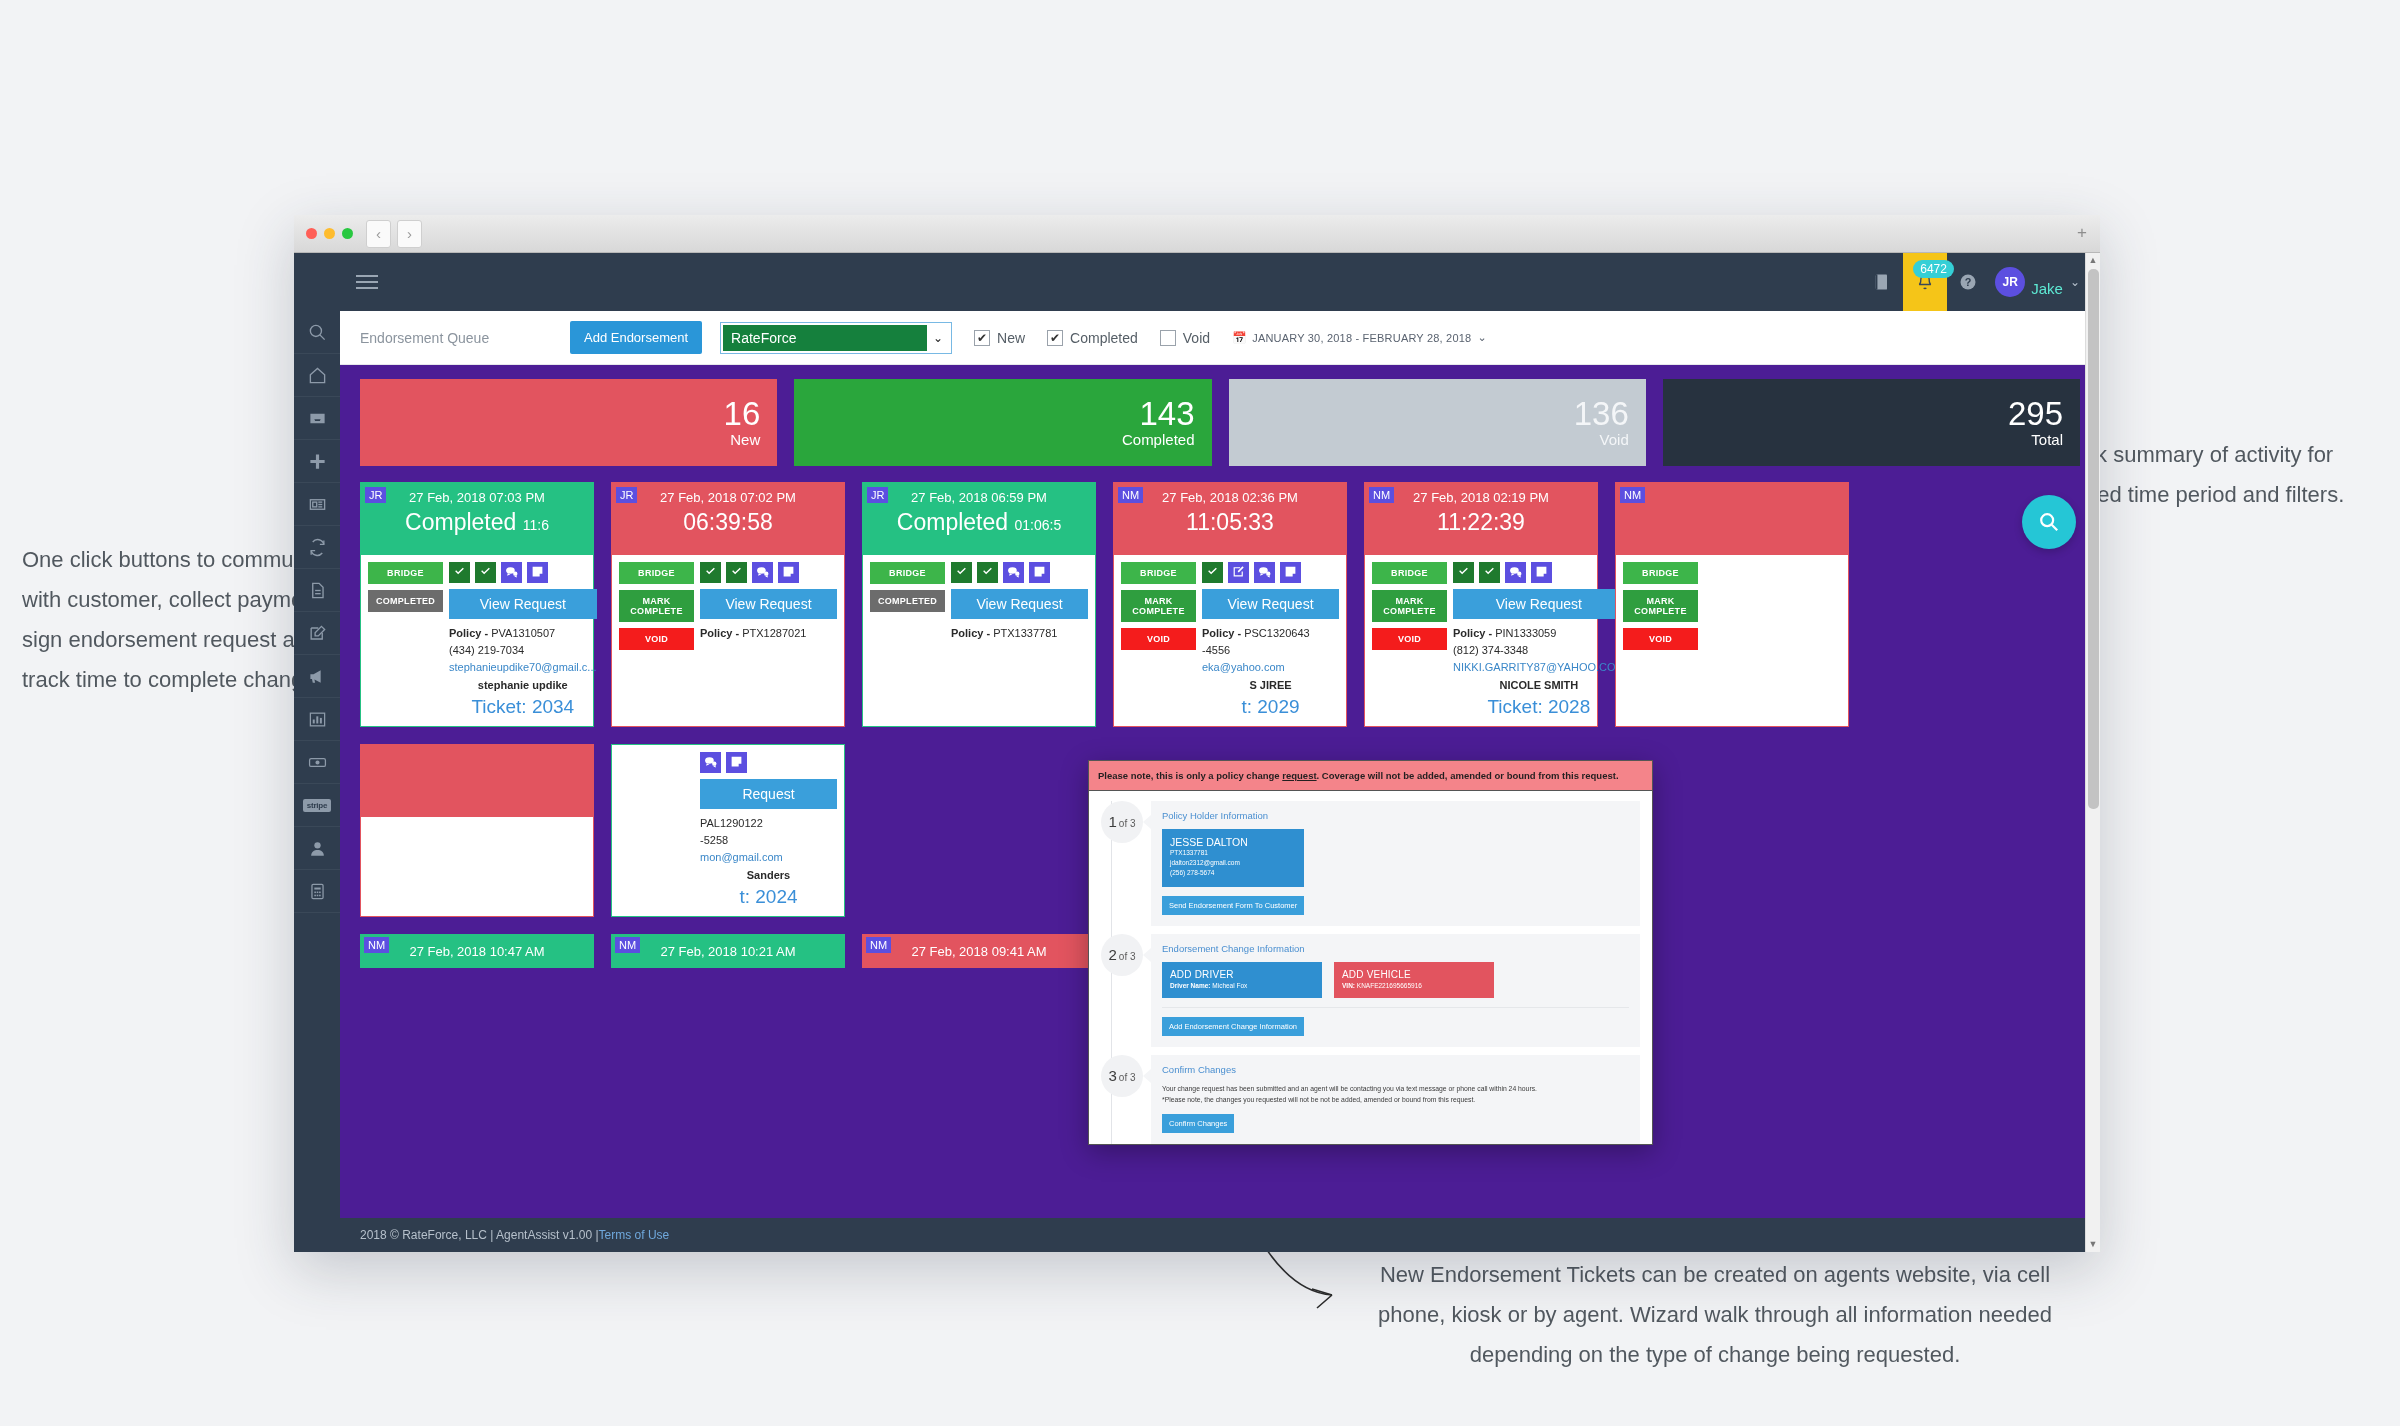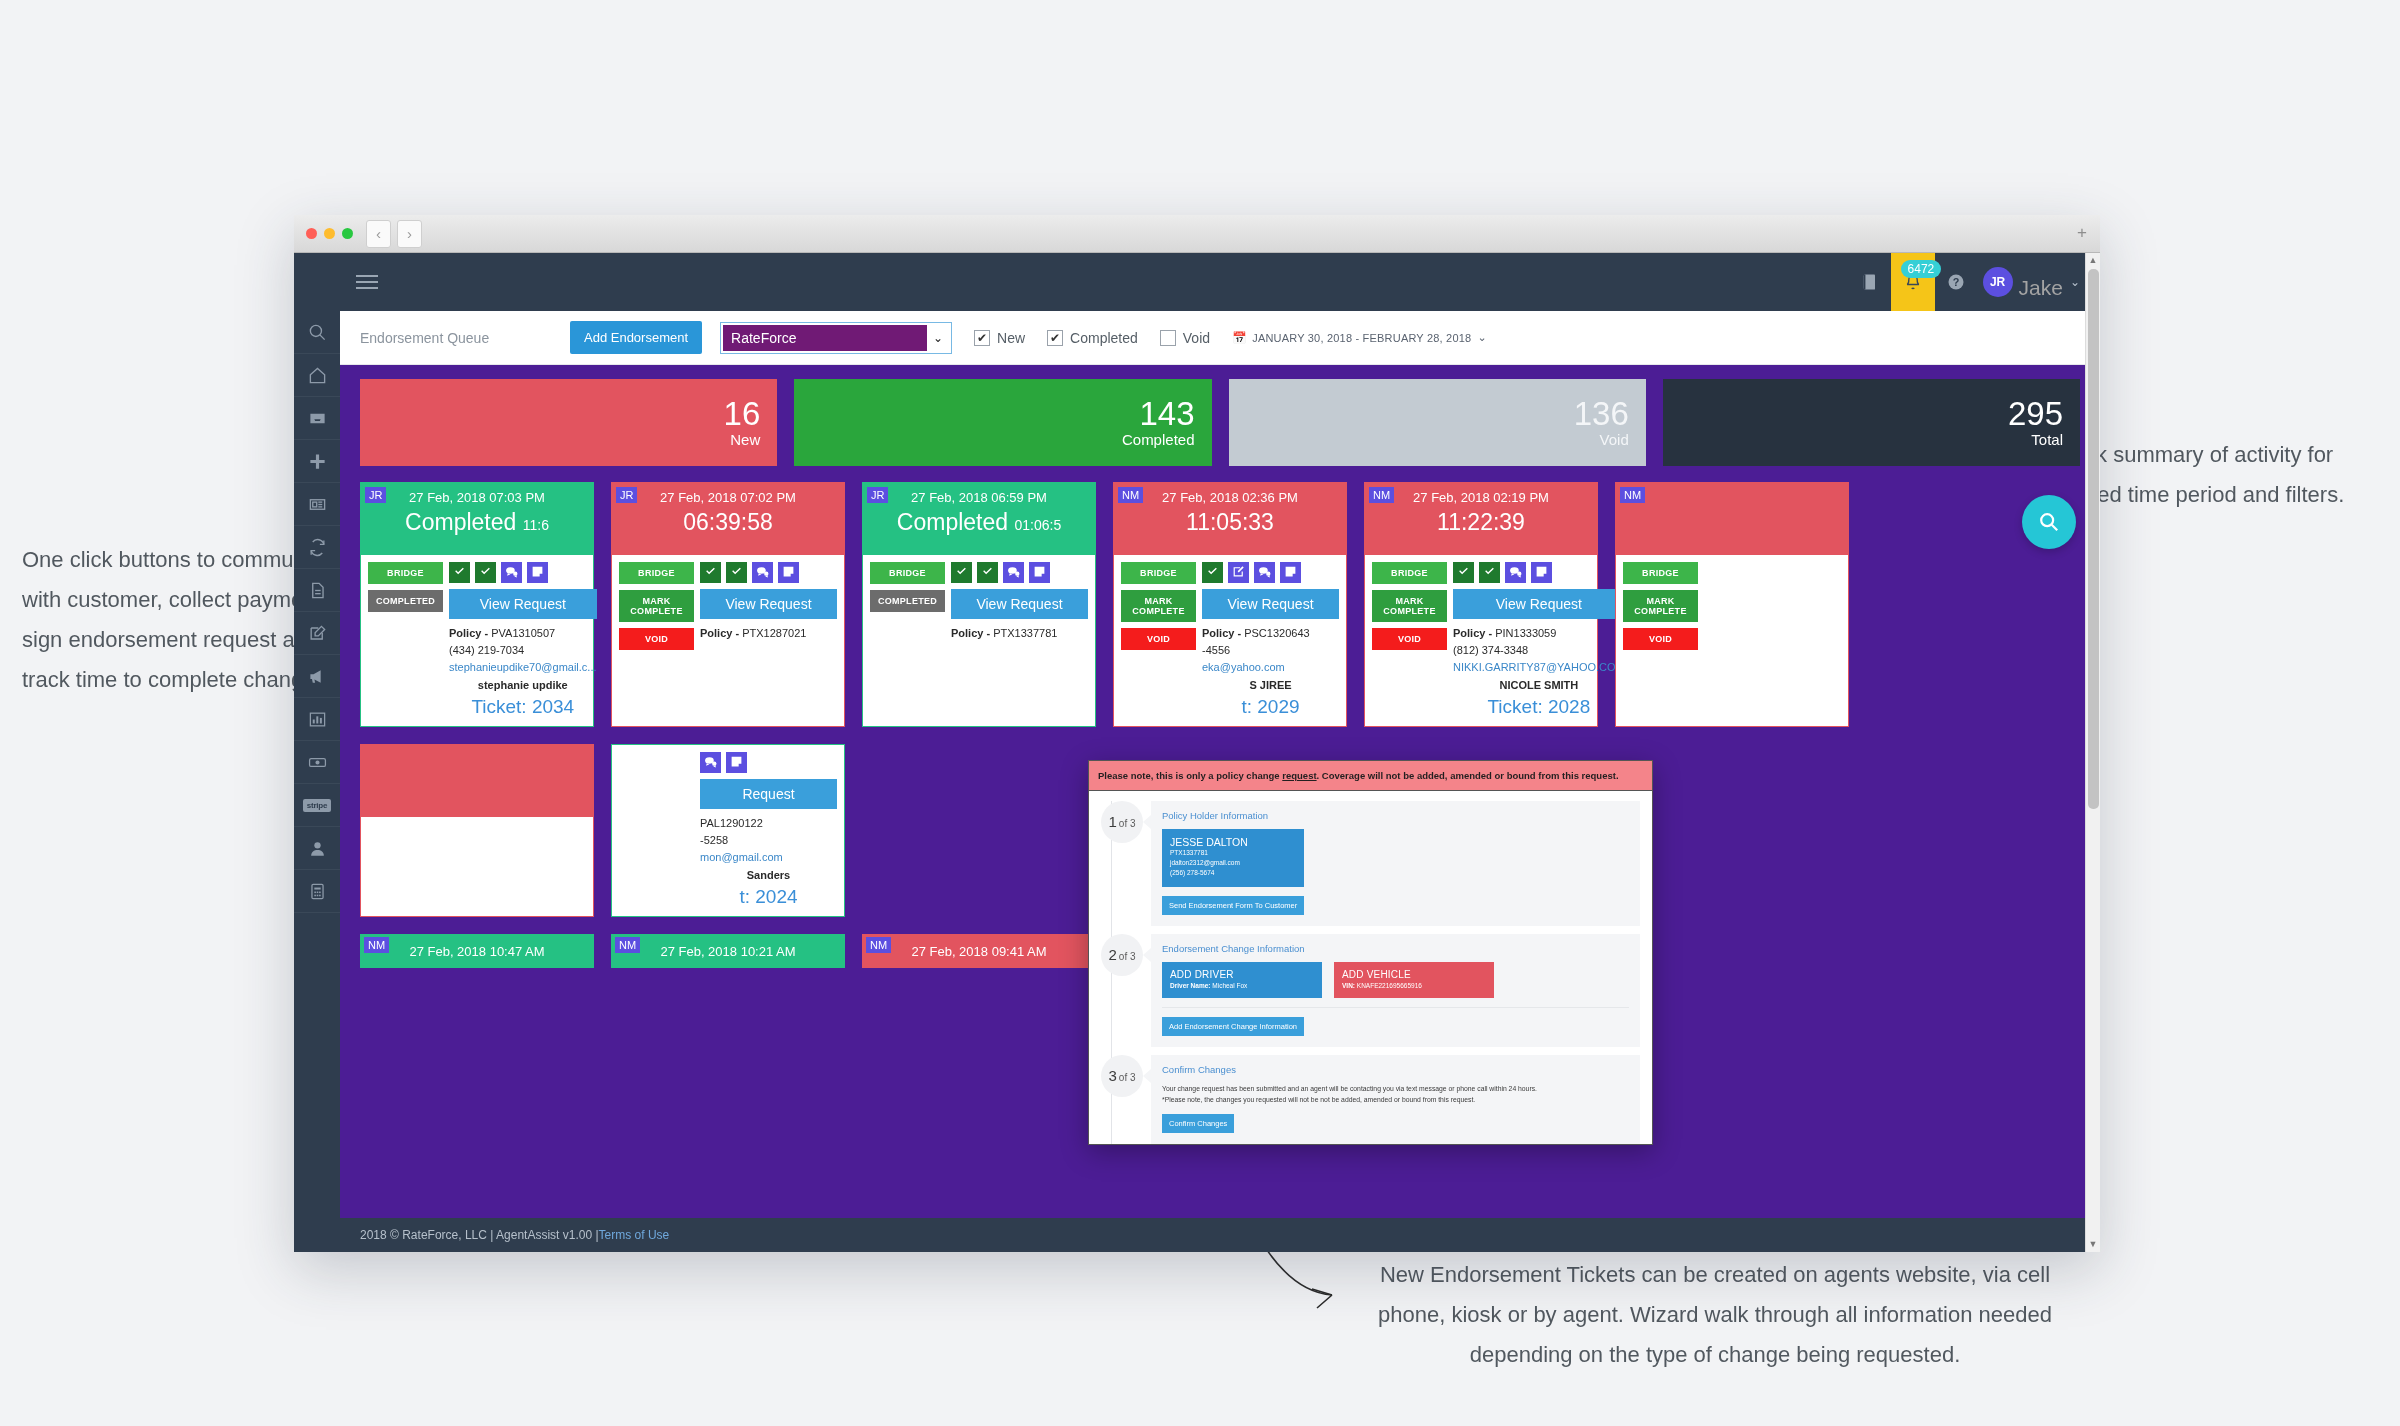--- a/index.html
+++ b/index.html
@@ -104,21 +104,21 @@
     padding: 0 7px; border-radius: 9px;
     white-space: nowrap;
   }
   #avatar {
     width: 30px; height: 30px; border-radius: 50%;
     background: #5c4fe0; color: #fff;
     font-size: 12px; font-weight: bold;
     display: flex; align-items: center; justify-content: center;
     margin-left: 6px;
   }
-  #username { color: #a3a3a3; font-size: 21px; margin: 12px 7px 0 6px; }
+  #username { color: #5eead4; font-size: 15px; margin: 12px 7px 0 6px; }
   #user-caret { color: #b6c0cb; font-size: 12px; margin-right: 10px; }
 
   
   #filterbar {
     height: 54px;
     background: #fff;
     border-bottom: 1px solid #e6e8eb;
     display: flex; align-items: center;
     padding: 0 20px;
   }
@@ -131,21 +131,21 @@
   }
   #account-select {
     margin-left: 18px;
     width: 232px; height: 32px;
     border: 1px solid #78b9e4;
     padding: 2px;
     display: flex; align-items: center;
   }
   #account-select .sel-inner {
     flex: 1; height: 26px;
-    background: #701a75; color: #fff;
+    background: #15803d; color: #fff;
     font-size: 14px;
     display: flex; align-items: center;
     padding: 0 8px;
   }
   #account-select .caret { color: #222; font-size: 12px; padding: 0 6px; }
   .chk-group { display: flex; align-items: center; margin-left: 22px; }
   .chk-box {
     width: 16px; height: 16px;
     border: 1px solid #9aa2ab;
     background: #fff;

